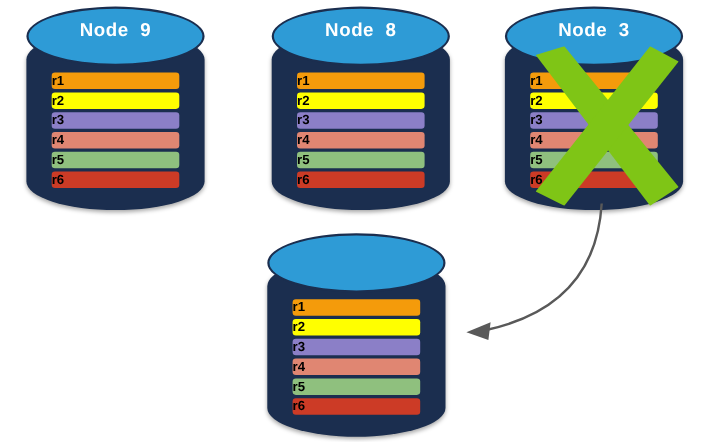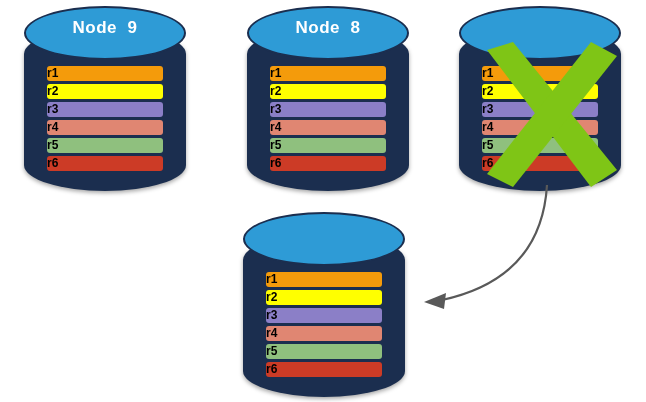--- a/index.html
+++ b/index.html
@@ -120,20 +120,21 @@
       <div class="row" style="background: rgb(139, 127, 199);">r3</div>
       <div class="row" style="background: rgb(224, 134, 114);">r4</div>
       <div class="row" style="background: rgb(143, 192, 126);">r5</div>
       <div class="row" style="background: rgb(204, 59, 38);">r6</div>
     </div>
 </div>
 
 <div class="node" id="node-3-el" style="left:459px; top:6px;">
   <div class="node-body" style="background: rgb(27, 46, 79);"></div>
   <div class="node-top" style="background: rgb(46, 155, 214); border-color: rgb(27, 46, 79);"></div>
+  <div class="node-title">Node  3</div>
   <div class="rows">
       <div class="row" style="background: rgb(244, 155, 11);">r1</div>
       <div class="row" style="background: rgb(255, 255, 0);">r2</div>
       <div class="row" style="background: rgb(139, 127, 199);">r3</div>
       <div class="row" style="background: rgb(224, 134, 114);">r4</div>
       <div class="row" style="background: rgb(143, 192, 126);">r5</div>
       <div class="row" style="background: rgb(204, 59, 38);">r6</div>
     </div>
 </div>
 

